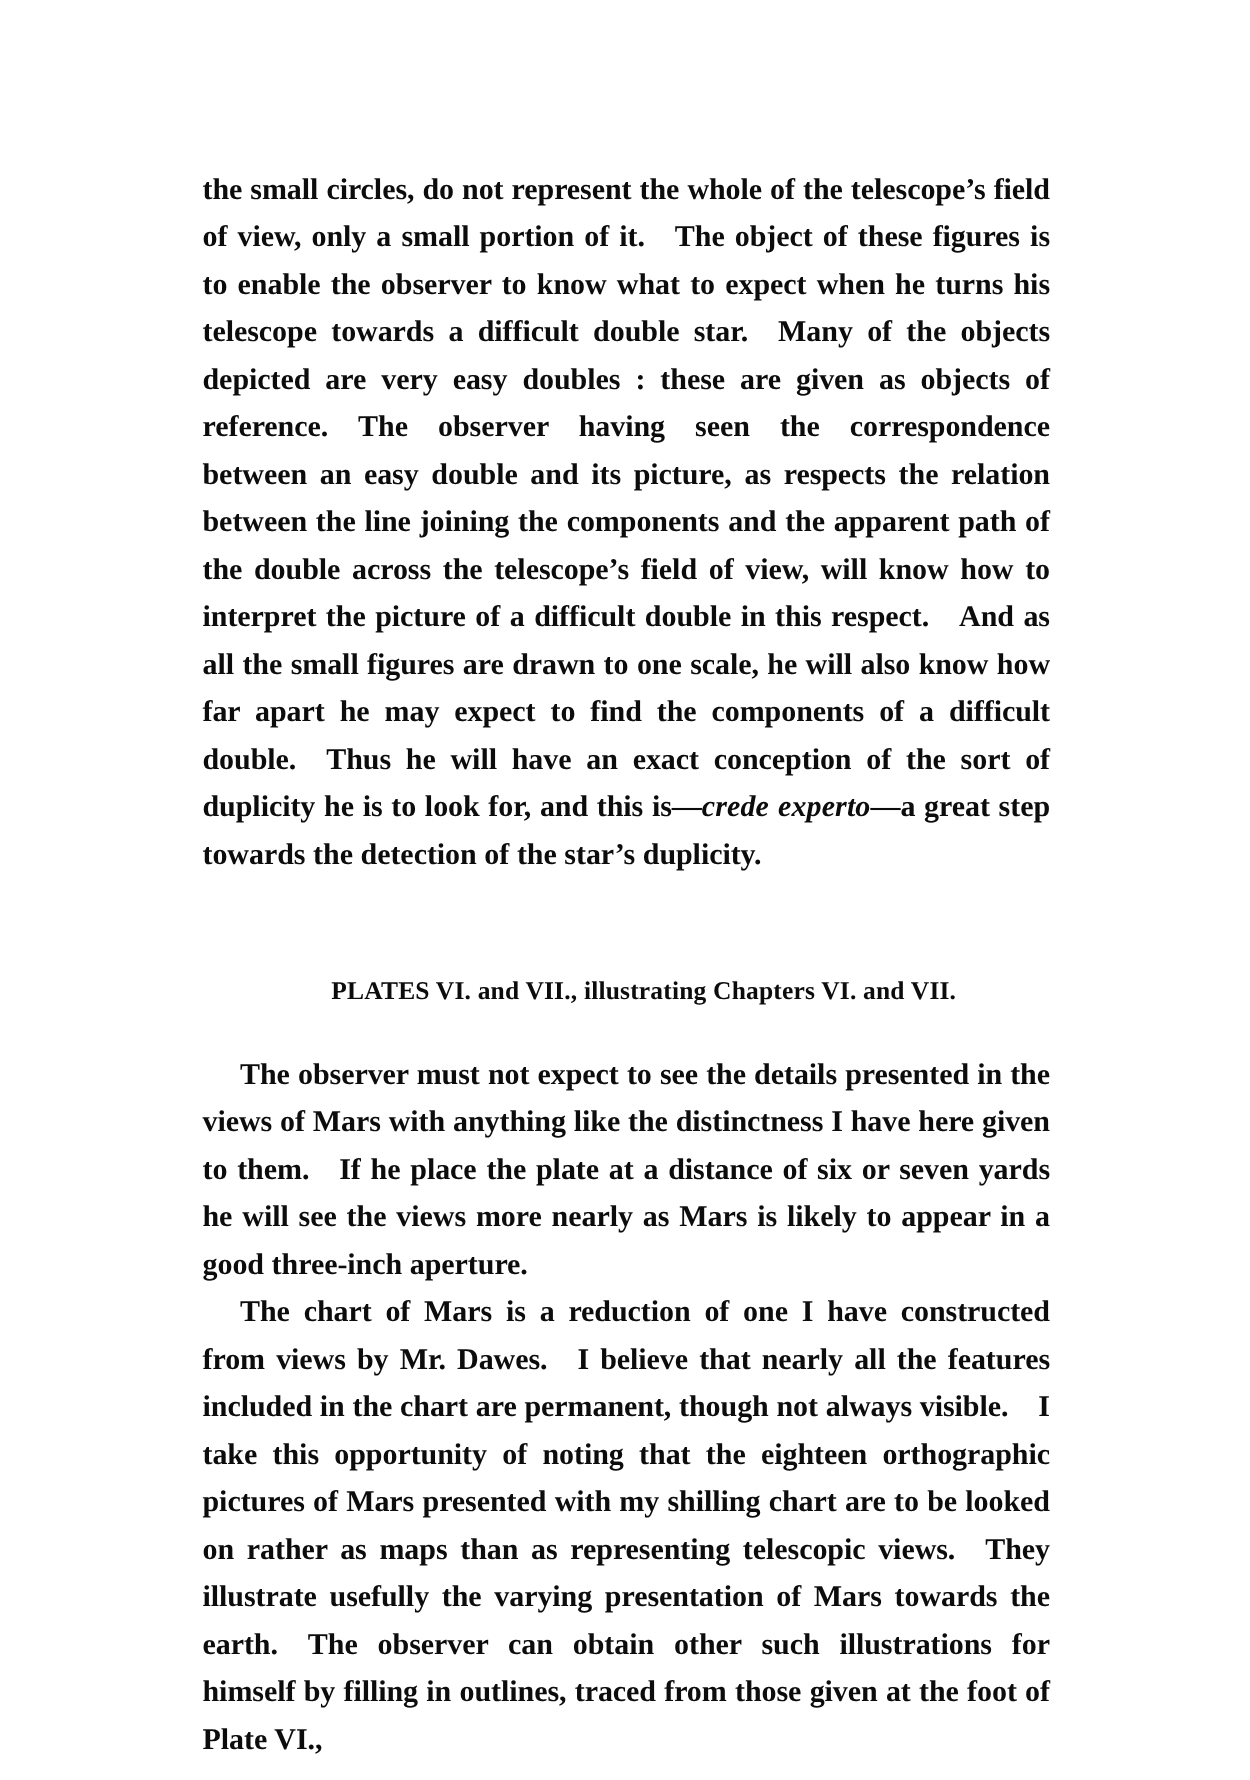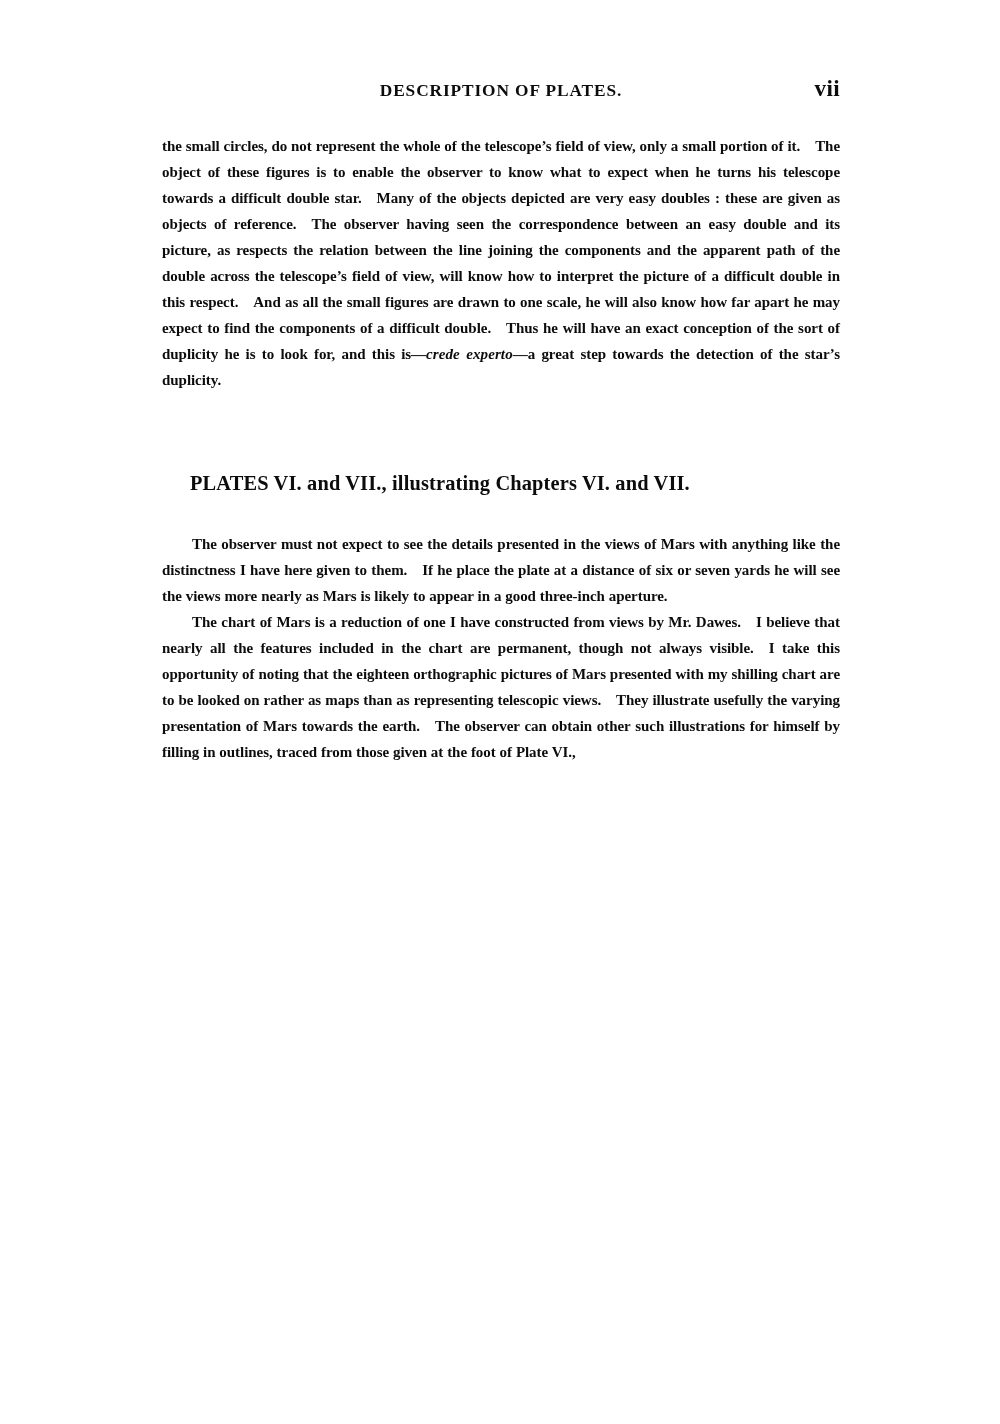--- a/index.html
+++ b/index.html
@@ -49,59 +49,55 @@
   
   .textblock {
     position: absolute;
     left: 162px;
     top: 133px;
     width: 678px;
   }
 
   p.para {
     margin: 0;
-    font-size: 15px;
-    line-height: 26px;
+    font-size: 24px;
+    line-height: 38px;
     font-weight: bold;
     text-align: justify;
     text-align-last: left;
     word-spacing: 0.2px;
     letter-spacing: -0.05px;
   }
   p.para.indent { text-indent: 30px; }
 
   .section-heading {
     margin: 0;
     font-size: 20.4px;
     line-height: 29.4px;
     font-weight: bold;
-    text-align: left;
+    text-align: center;
     padding-left: 28px;
     letter-spacing: 0.15px;
     white-space: nowrap;
   }
 
   .gap-before-heading { height: 76px; }
   .gap-after-heading  { height: 33px; }
 
   em.latin {
     font-style: italic;
     font-weight: bold;
     letter-spacing: 0.1px;
   }
 </style>
 </head>
 <body>
 
 <div class="page">
 
-  <div class="running-head">
-    <div class="head-title">DESCRIPTION OF PLATES.</div>
-    <div class="folio">vii</div>
-  </div>
 
   <div class="textblock">
 
     <p class="para"><span>the small circles, do not represent the whole of the telescope’s field of view, only a small portion of it. The object of these figures is to enable the observer to know what to expect when he turns his telescope towards a difficult double star. Many of the objects depicted are very easy doubles : these are given as objects of reference. The observer having seen the correspondence between an easy double and its picture, as respects the relation between the line joining the components and the apparent path of the double across the telescope’s field of view, will know how to interpret the picture of a difficult double in this respect. And as all the small figures are drawn to one scale, he will also know how far apart he may expect to find the components of a difficult double. Thus he will have an exact conception of the sort of duplicity he is to look for, and this is—</span><em class="latin">crede experto</em><span>—a great step towards the detection of the star’s duplicity.</span></p>
 
     <div class="gap-before-heading"></div>
 
     <p class="section-heading">PLATES VI. and VII., illustrating Chapters VI. and VII.</p>
 
     <div class="gap-after-heading"></div>

